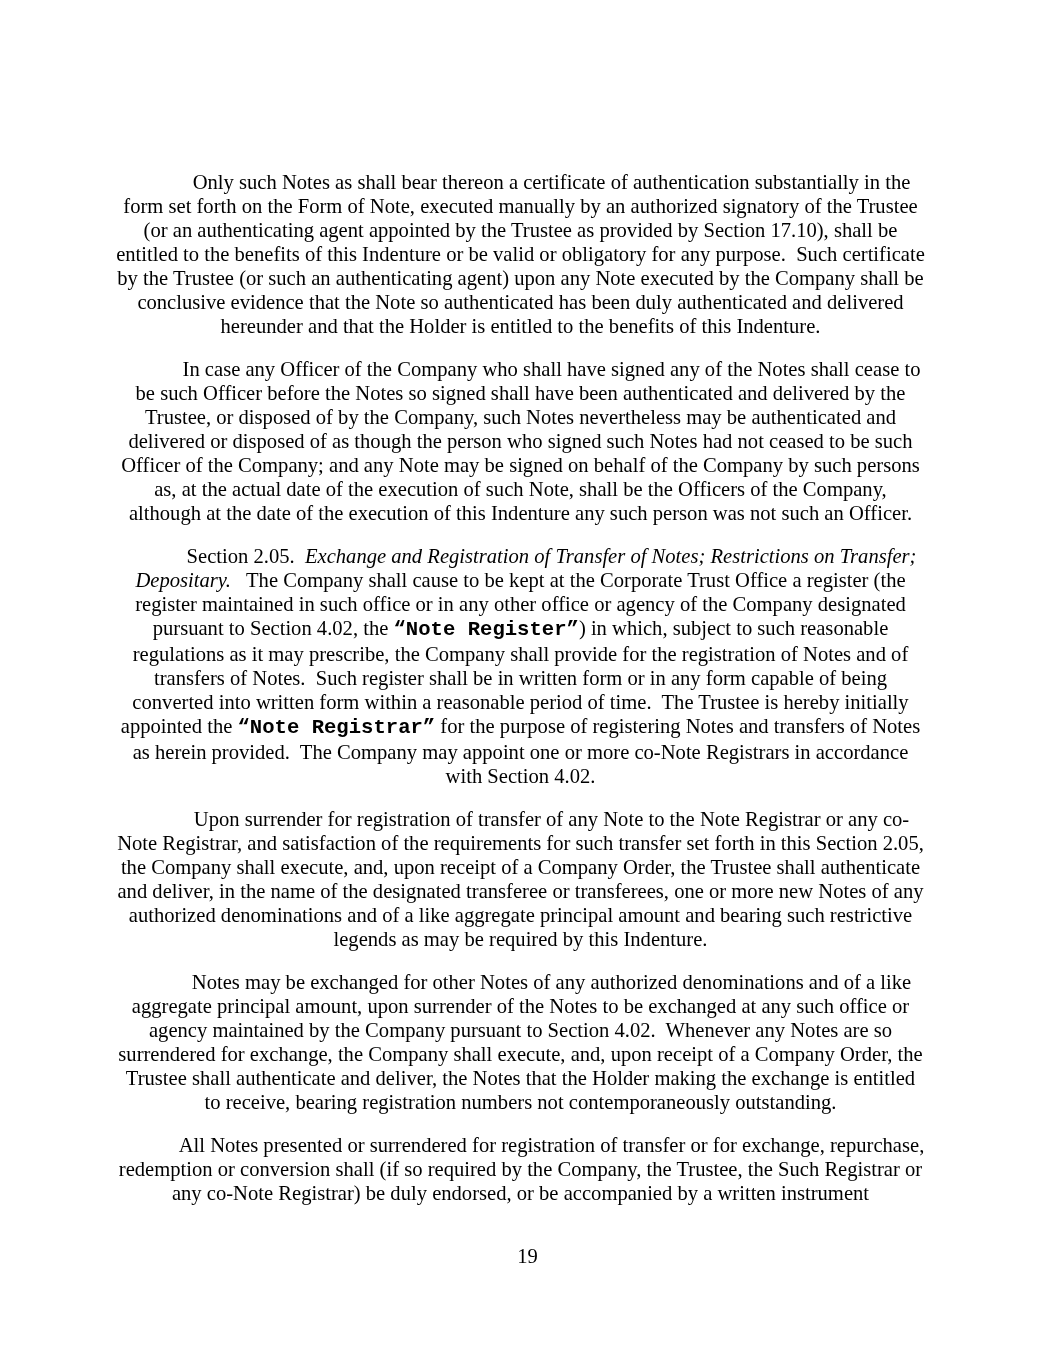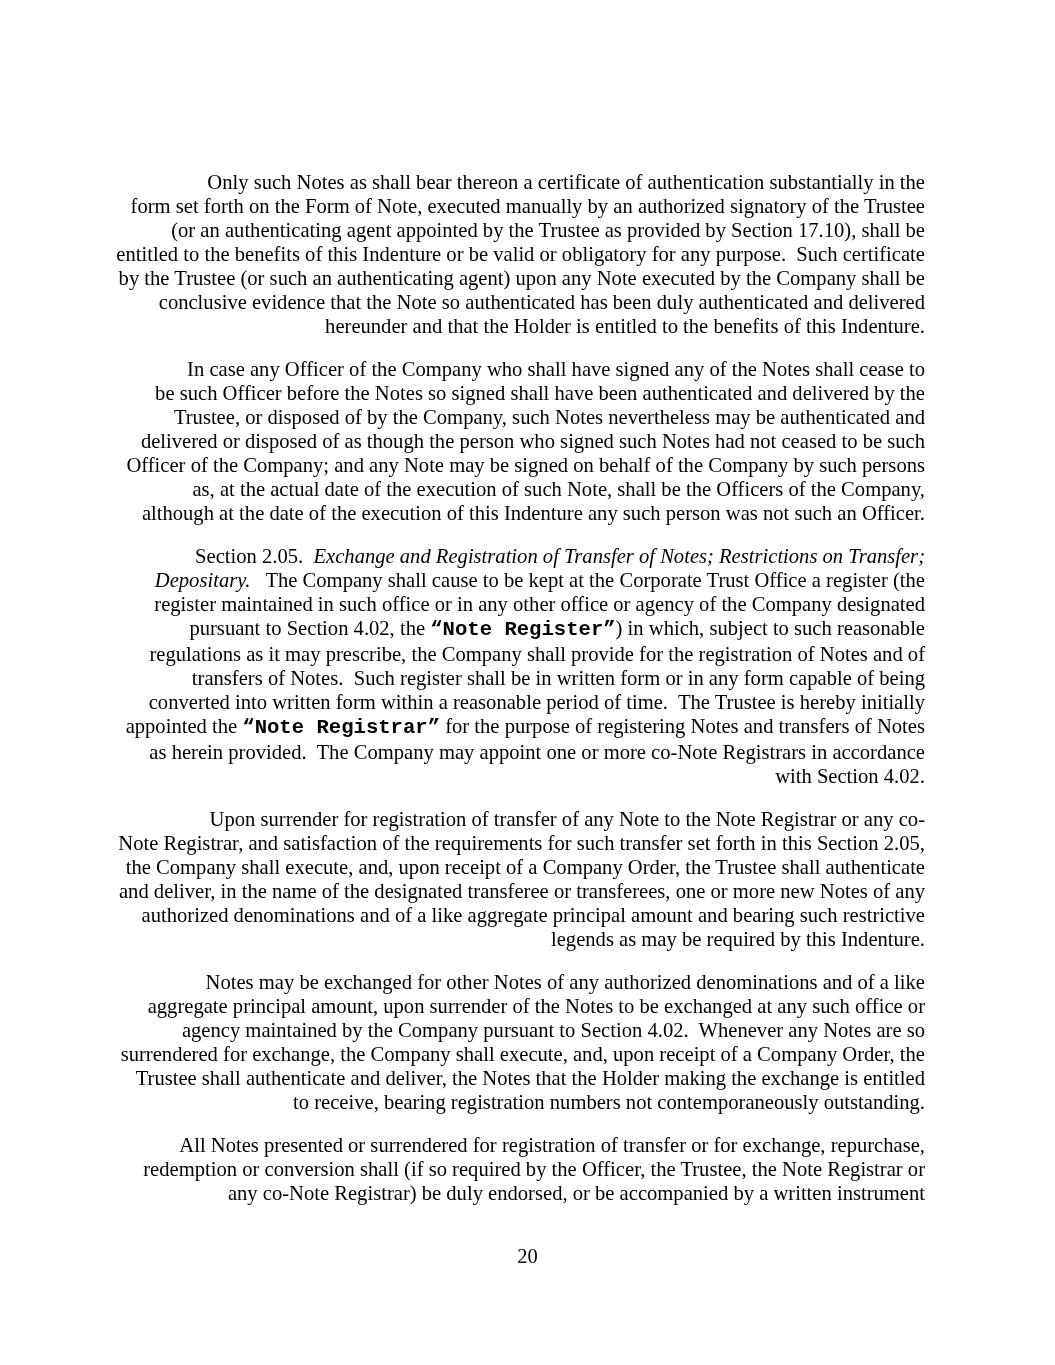--- a/index.html
+++ b/index.html
@@ -16,21 +16,21 @@
     font-family: "Liberation Serif", serif;
     overflow: hidden;
   }
   .doc-body {
     position: absolute;
     left: 116px;
     top: 170px;
     width: 809px;
     font-size: 20.6px;
     line-height: 24px;
-    text-align: right;
+    text-align: center;
   }
   .doc-paragraph {
     margin: 0 0 19px 0;
     text-indent: 62px;
     white-space: pre-wrap;
   }
   .seg-regular { font-style: normal; font-weight: normal; }
   .seg-italic  { font-style: italic; font-weight: normal; }
   .seg-bold    { font-style: normal; font-weight: bold; font-family: Liberation Mono, monospace; }
   .page-number {
@@ -46,16 +46,16 @@
 </head>
 <body>
 
 <div class="page">
   <div class="doc-body" id="doc-body">
       <p class="doc-paragraph"><span class="seg-regular">Only such Notes as shall bear thereon a certificate of authentication substantially in the form set forth on the Form of Note, executed manually by an authorized signatory of the Trustee (or an authenticating agent appointed by the Trustee as provided by Section 17.10), shall be entitled to the benefits of this Indenture or be valid or obligatory for any purpose.  Such certificate by the Trustee (or such an authenticating agent) upon any Note executed by the Company shall be conclusive evidence that the Note so authenticated has been duly authenticated and delivered hereunder and that the Holder is entitled to the benefits of this Indenture.</span></p>
       <p class="doc-paragraph"><span class="seg-regular">In case any Officer of the Company who shall have signed any of the Notes shall cease to be such Officer before the Notes so signed shall have been authenticated and delivered by the Trustee, or disposed of by the Company, such Notes nevertheless may be authenticated and delivered or disposed of as though the person who signed such Notes had not ceased to be such Officer of the Company; and any Note may be signed on behalf of the Company by such persons as, at the actual date of the execution of such Note, shall be the Officers of the Company, although at the date of the execution of this Indenture any such person was not such an Officer.</span></p>
       <p class="doc-paragraph"><span class="seg-regular">Section 2.05.  </span><span class="seg-italic">Exchange and Registration of Transfer of Notes; Restrictions on Transfer; Depositary.</span><span class="seg-regular">   The Company shall cause to be kept at the Corporate Trust Office a register (the register maintained in such office or in any other office or agency of the Company designated pursuant to Section 4.02, the </span><span class="seg-bold">“Note Register”</span><span class="seg-regular">) in which, subject to such reasonable regulations as it may prescribe, the Company shall provide for the registration of Notes and of transfers of Notes.  Such register shall be in written form or in any form capable of being converted into written form within a reasonable period of time.  The Trustee is hereby initially appointed the </span><span class="seg-bold">“Note Registrar”</span><span class="seg-regular"> for the purpose of registering Notes and transfers of Notes as herein provided.  The Company may appoint one or more co-Note Registrars in accordance with Section 4.02.</span></p>
       <p class="doc-paragraph"><span class="seg-regular">Upon surrender for registration of transfer of any Note to the Note Registrar or any co-Note Registrar, and satisfaction of the requirements for such transfer set forth in this Section 2.05, the Company shall execute, and, upon receipt of a Company Order, the Trustee shall authenticate and deliver, in the name of the designated transferee or transferees, one or more new Notes of any authorized denominations and of a like aggregate principal amount and bearing such restrictive legends as may be required by this Indenture.</span></p>
       <p class="doc-paragraph"><span class="seg-regular">Notes may be exchanged for other Notes of any authorized denominations and of a like aggregate principal amount, upon surrender of the Notes to be exchanged at any such office or agency maintained by the Company pursuant to Section 4.02.  Whenever any Notes are so surrendered for exchange, the Company shall execute, and, upon receipt of a Company Order, the Trustee shall authenticate and deliver, the Notes that the Holder making the exchange is entitled to receive, bearing registration numbers not contemporaneously outstanding.</span></p>
-      <p class="doc-paragraph"><span class="seg-regular">All Notes presented or surrendered for registration of transfer or for exchange, repurchase, redemption or conversion shall (if so required by the Officer, the Trustee, the Note Registrar or any co-Note Registrar) be duly endorsed, or be accompanied by a written instrument</span></p>
+      <p class="doc-paragraph"><span class="seg-regular">All Notes presented or surrendered for registration of transfer or for exchange, repurchase, redemption or conversion shall (if so required by the Company, the Trustee, the Such Registrar or any co-Note Registrar) be duly endorsed, or be accompanied by a written instrument</span></p>
     </div>
-  <div class="page-number">20</div>
+  <div class="page-number">19</div>
 </div>
 
 </body></html>

